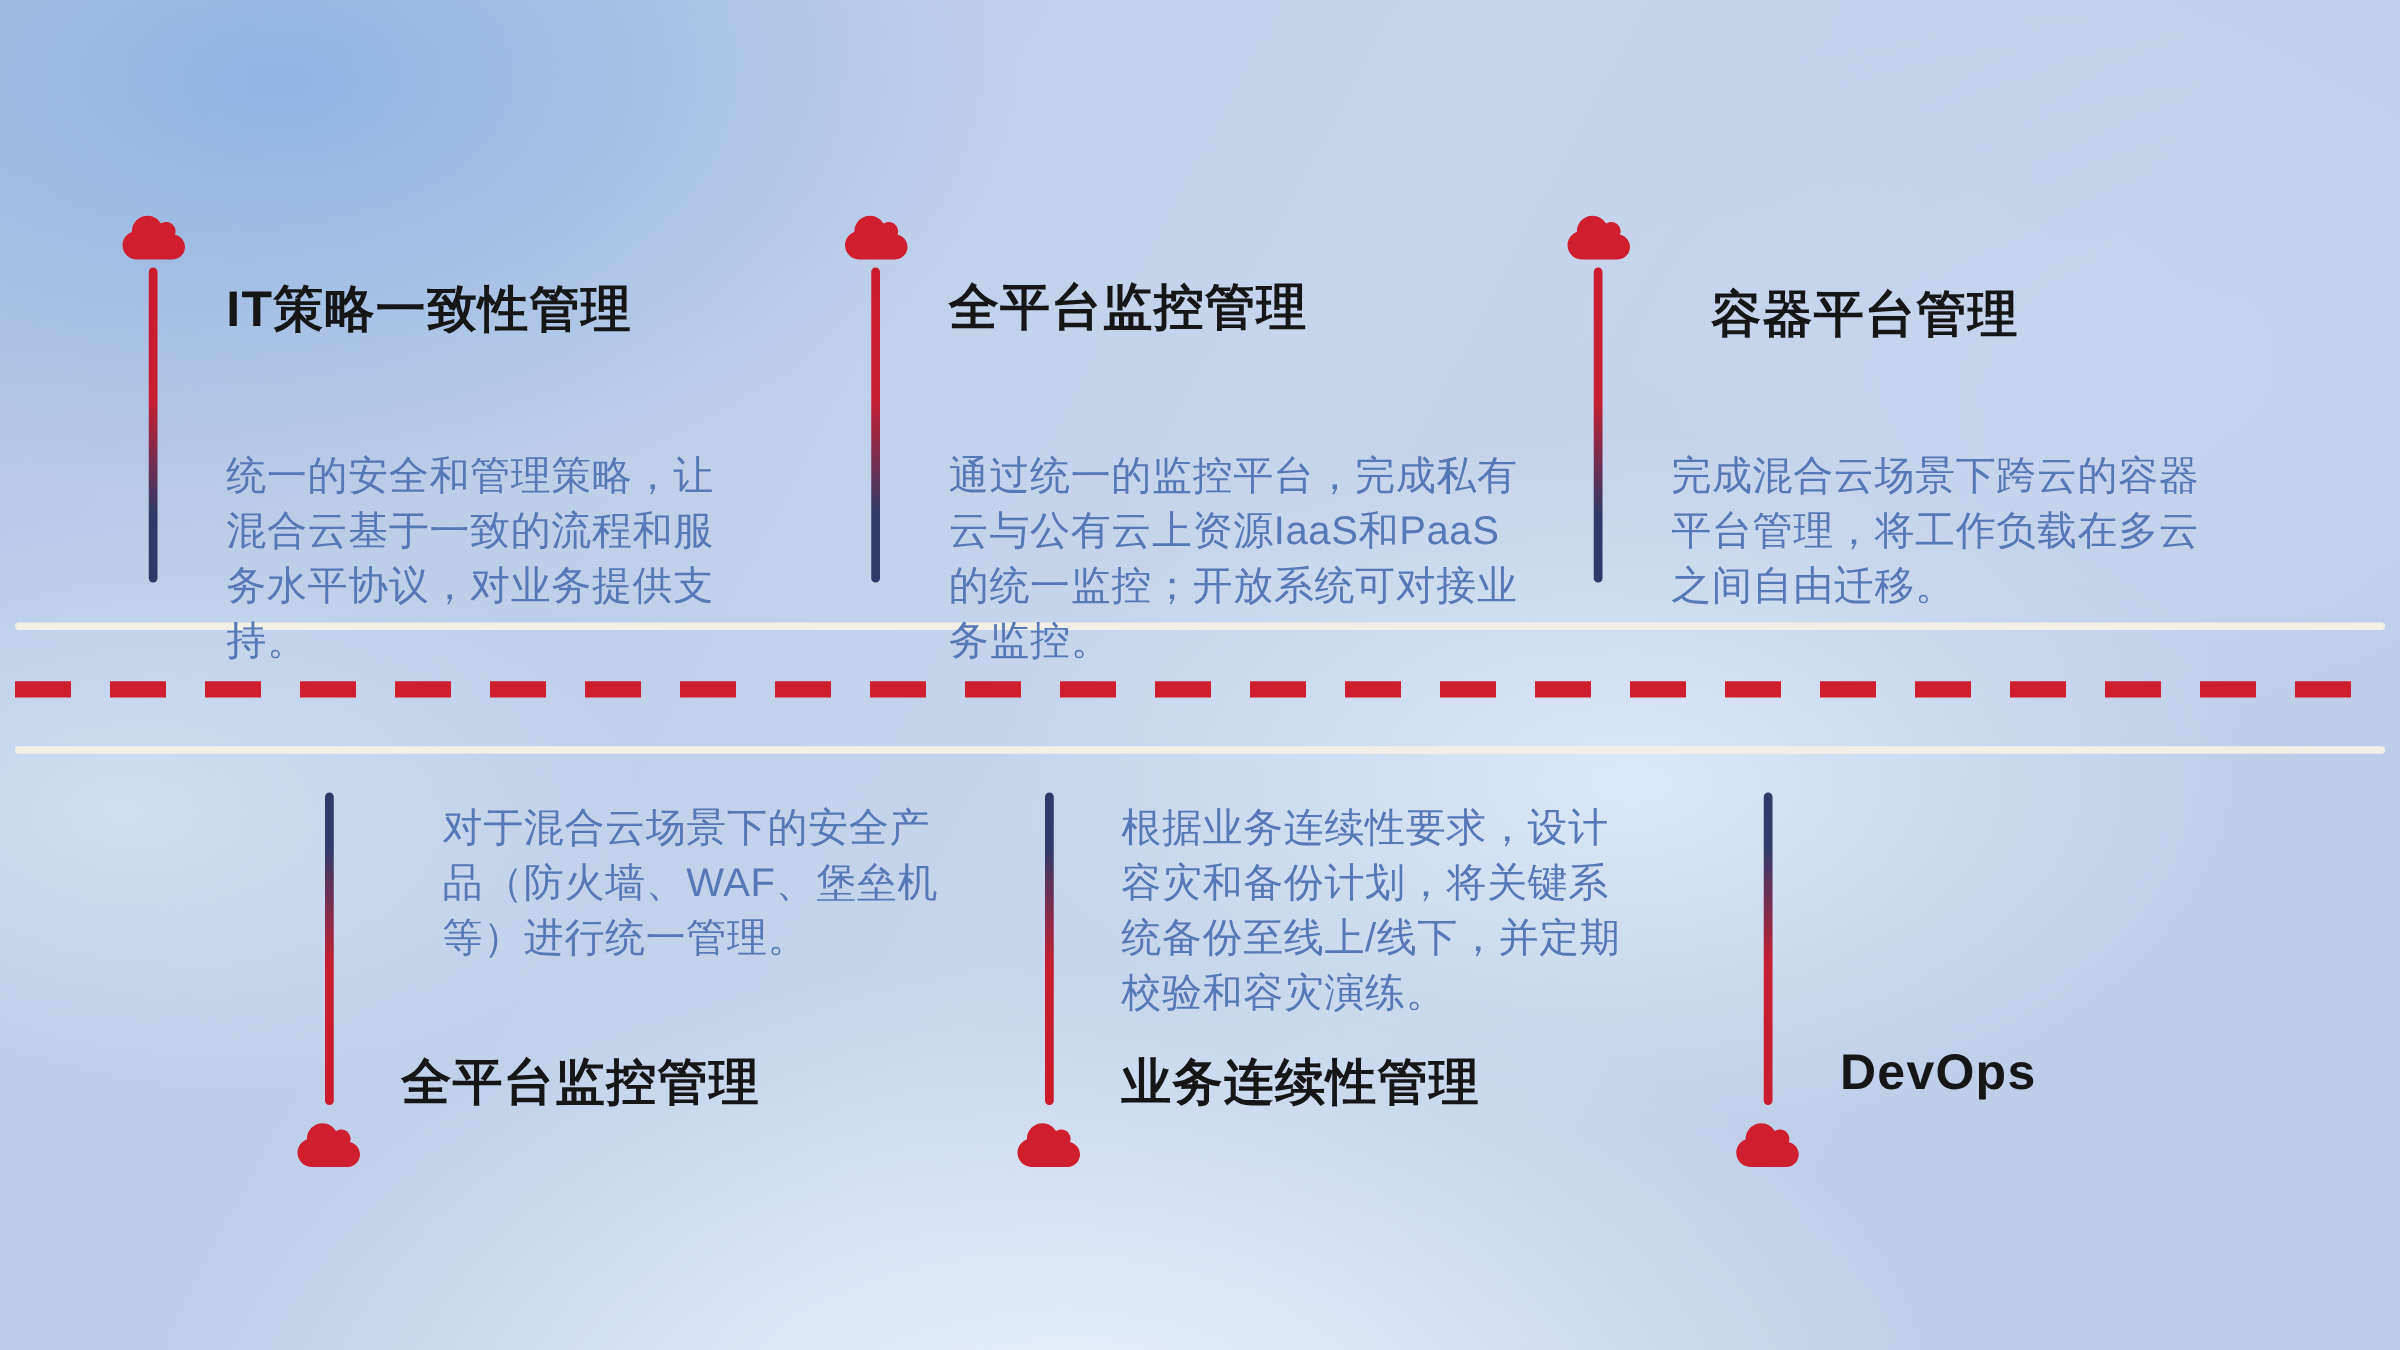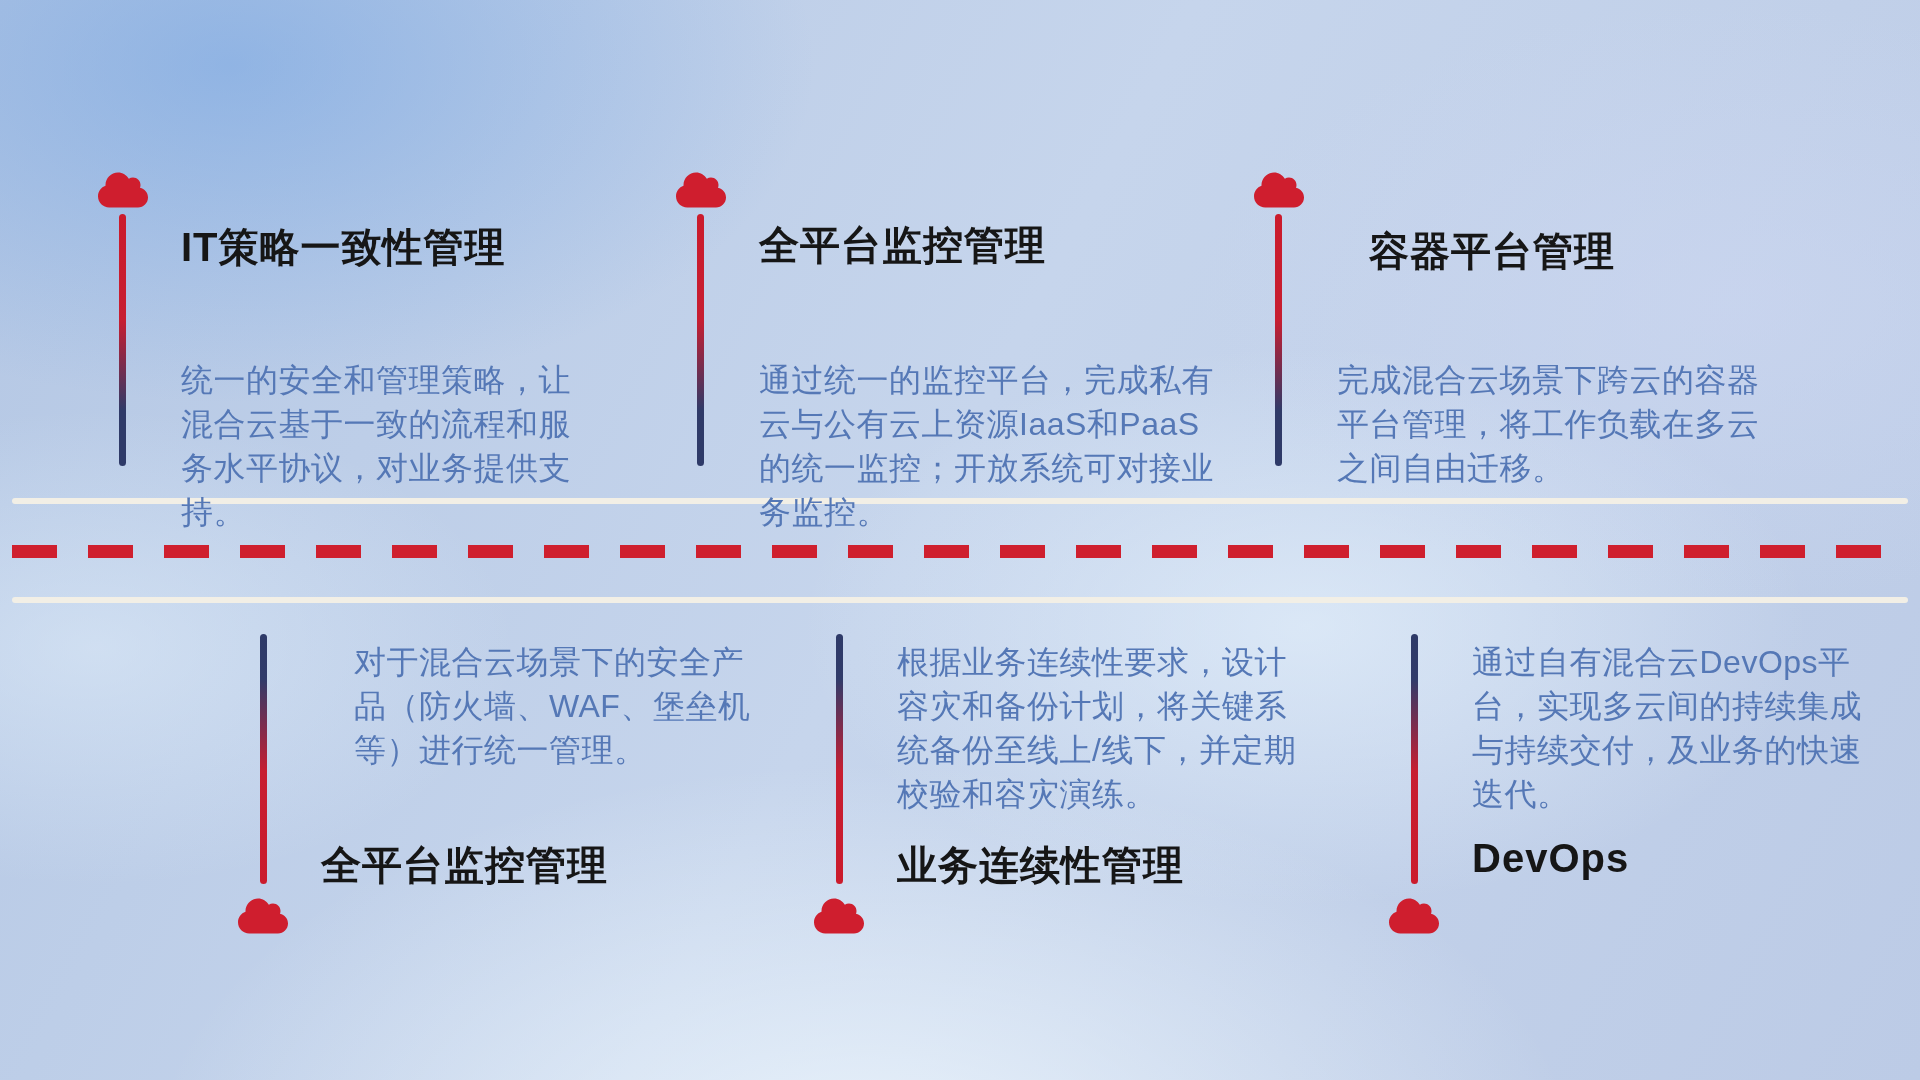--- a/index.html
+++ b/index.html
@@ -116,21 +116,20 @@
   <div class="vline up" style="left:836px; top:634px; height:250px;"></div>
   <div class="item-desc" style="left:897px; top:640px; width:415px;">根据业务连续性要求，设计容灾和备份计划，将关键系统备份至线上/线下，并定期校验和容灾演练。</div>
   <div class="item-title" style="left:897px; top:838px;">业务连续性管理</div>
   <div class="cloud" style="left:812px; top:896px;">
     <svg viewBox="0 0 640 512">
         <path fill="#cf1e2e" d="M0 336c0 79.5 64.5 144 144 144H512c70.7 0 128-57.3 128-128c0-61.9-44-113.6-102.4-125.4c4.1-10.7 6.4-22.4 6.4-34.6c0-53-43-96-96-96c-19.7 0-38.1 6-53.3 16.2C367 64.2 315.3 32 256 32C167.6 32 96 103.6 96 192c0 2.7 .1 5.4 .2 8.1C40.2 219.8 0 273.2 0 336z"></path>
       </svg>
   </div>
 
   <div class="vline up" style="left:1411px; top:634px; height:250px;"></div>
-  <div class="item-desc" style="left:1472px; top:640px; width:420px;">通过自有混合云DevOps平台，实现多云间的持续集成与持续交付，及业务的快速迭代。</div>
   <div class="item-title" style="left:1472px; top:836px;">DevOps</div>
   <div class="cloud" style="left:1387px; top:896px;">
     <svg viewBox="0 0 640 512">
         <path fill="#cf1e2e" d="M0 336c0 79.5 64.5 144 144 144H512c70.7 0 128-57.3 128-128c0-61.9-44-113.6-102.4-125.4c4.1-10.7 6.4-22.4 6.4-34.6c0-53-43-96-96-96c-19.7 0-38.1 6-53.3 16.2C367 64.2 315.3 32 256 32C167.6 32 96 103.6 96 192c0 2.7 .1 5.4 .2 8.1C40.2 219.8 0 273.2 0 336z"></path>
       </svg>
   </div>
 
 </div>
 
 </body></html>

